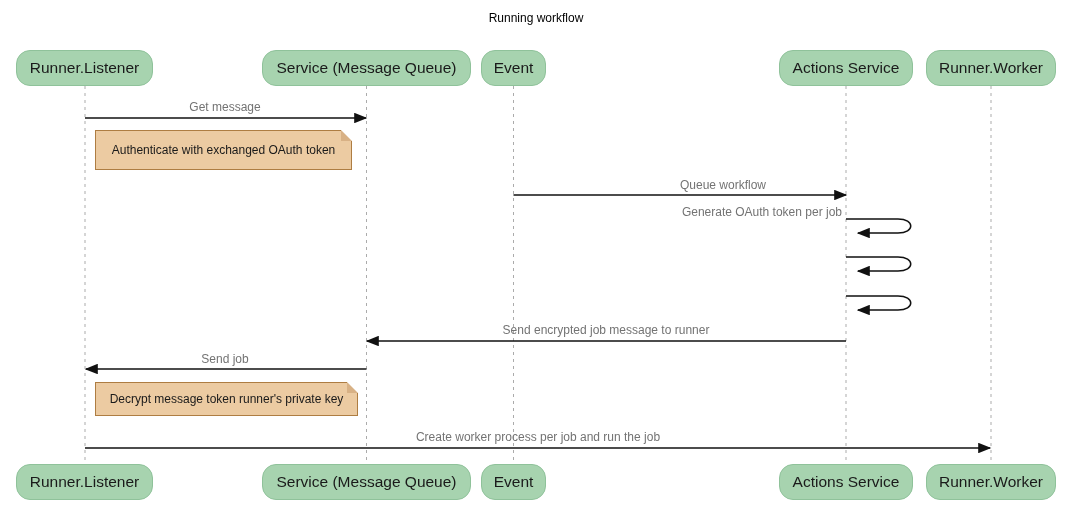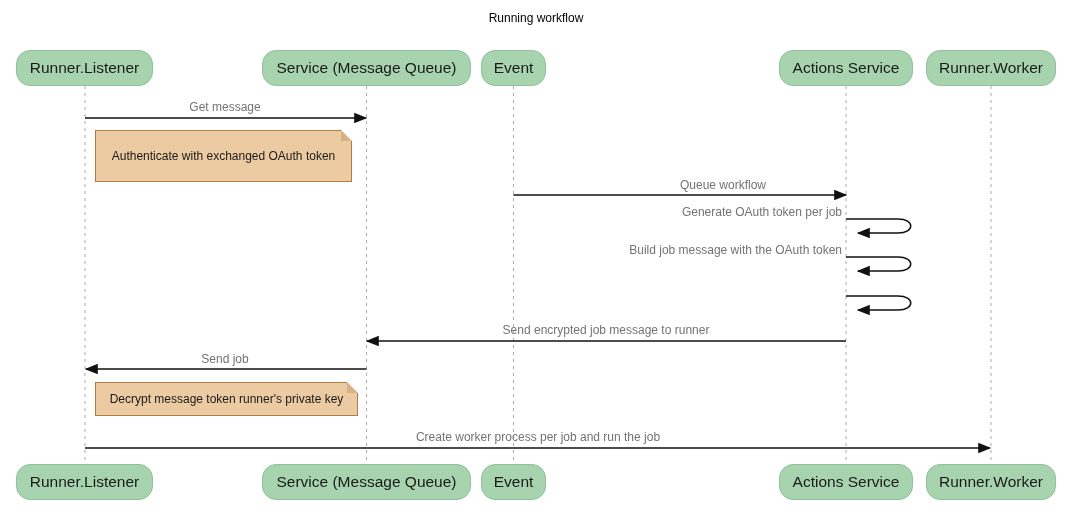--- a/index.html
+++ b/index.html
@@ -74,26 +74,25 @@
 
   <div class="actor" style="left:16px;top:50px;width:137px;">Runner.Listener</div>
   <div class="actor" style="left:262px;top:50px;width:209px;">Service (Message Queue)</div>
   <div class="actor" style="left:481px;top:50px;width:65px;">Event</div>
   <div class="actor" style="left:779px;top:50px;width:134px;">Actions Service</div>
   <div class="actor" style="left:926px;top:50px;width:130px;">Runner.Worker</div>
 
   <div class="msg center" style="left:225px;top:100px;">Get message</div>
   <div class="msg center" style="left:675px;top:178px;margin-left:48px;">Queue workflow</div>
   <div class="msg rightalign" style="right:230px;top:205px;">Generate OAuth token per job</div>
-  <div class="msg rightalign" style="right:230px;top:243px;">Build job message with the OAuth token</div>
   <div class="msg center" style="left:606px;top:323px;">Send encrypted job message to runner</div>
   <div class="msg center" style="left:225px;top:352px;">Send job</div>
   <div class="msg center" style="left:538px;top:430px;">Create worker process per job and run the job</div>
 
-  <div class="note" style="left:95px;top:130px;width:257px;height:52px;">Authenticate with exchanged OAuth token</div>
+  <div class="note" style="left:95px;top:130px;width:257px;height:40px;">Authenticate with exchanged OAuth token</div>
   <div class="note" style="left:95px;top:382px;width:263px;height:34px;">Decrypt message token runner's private key</div>
 
   <div class="actor" style="left:16px;top:464px;width:137px;">Runner.Listener</div>
   <div class="actor" style="left:262px;top:464px;width:209px;">Service (Message Queue)</div>
   <div class="actor" style="left:481px;top:464px;width:65px;">Event</div>
   <div class="actor" style="left:779px;top:464px;width:134px;">Actions Service</div>
   <div class="actor" style="left:926px;top:464px;width:130px;">Runner.Worker</div>
 
 </div>
 

